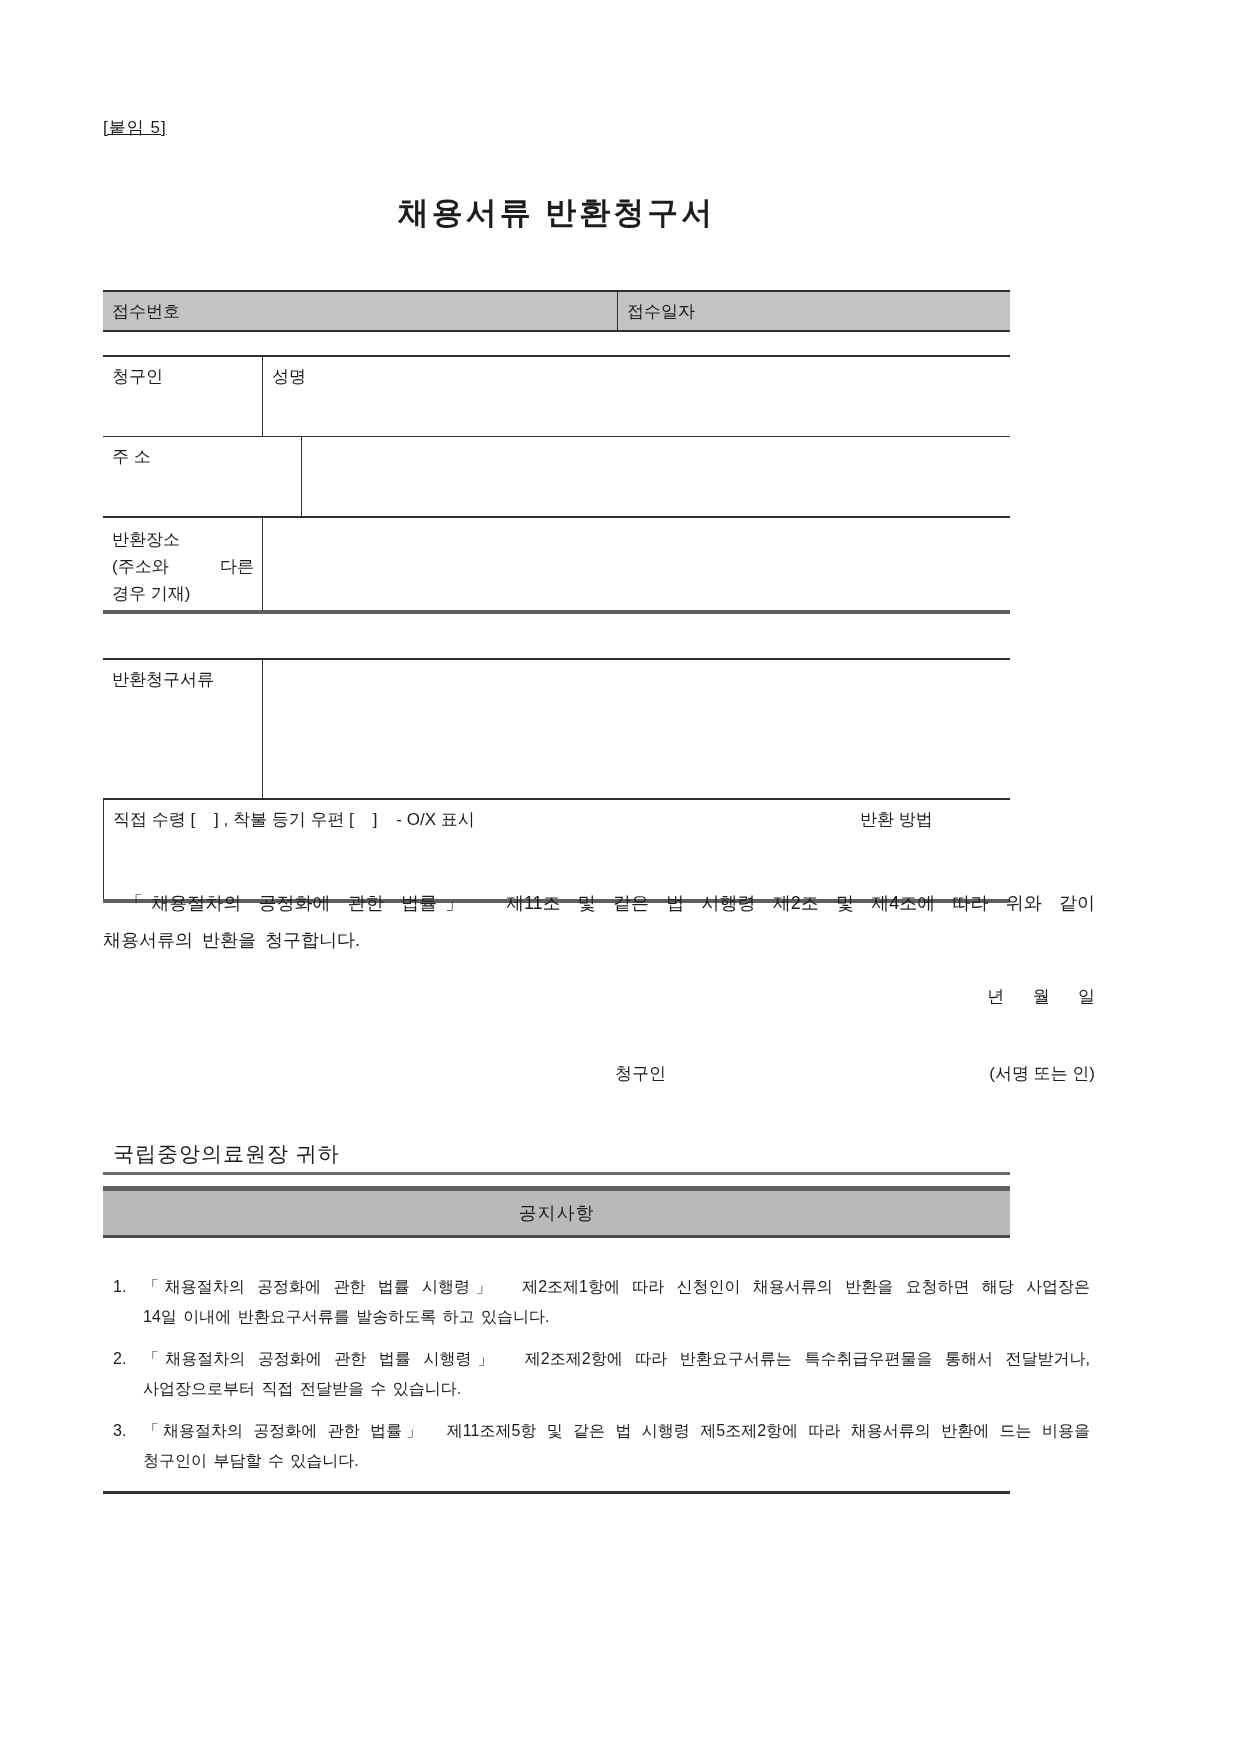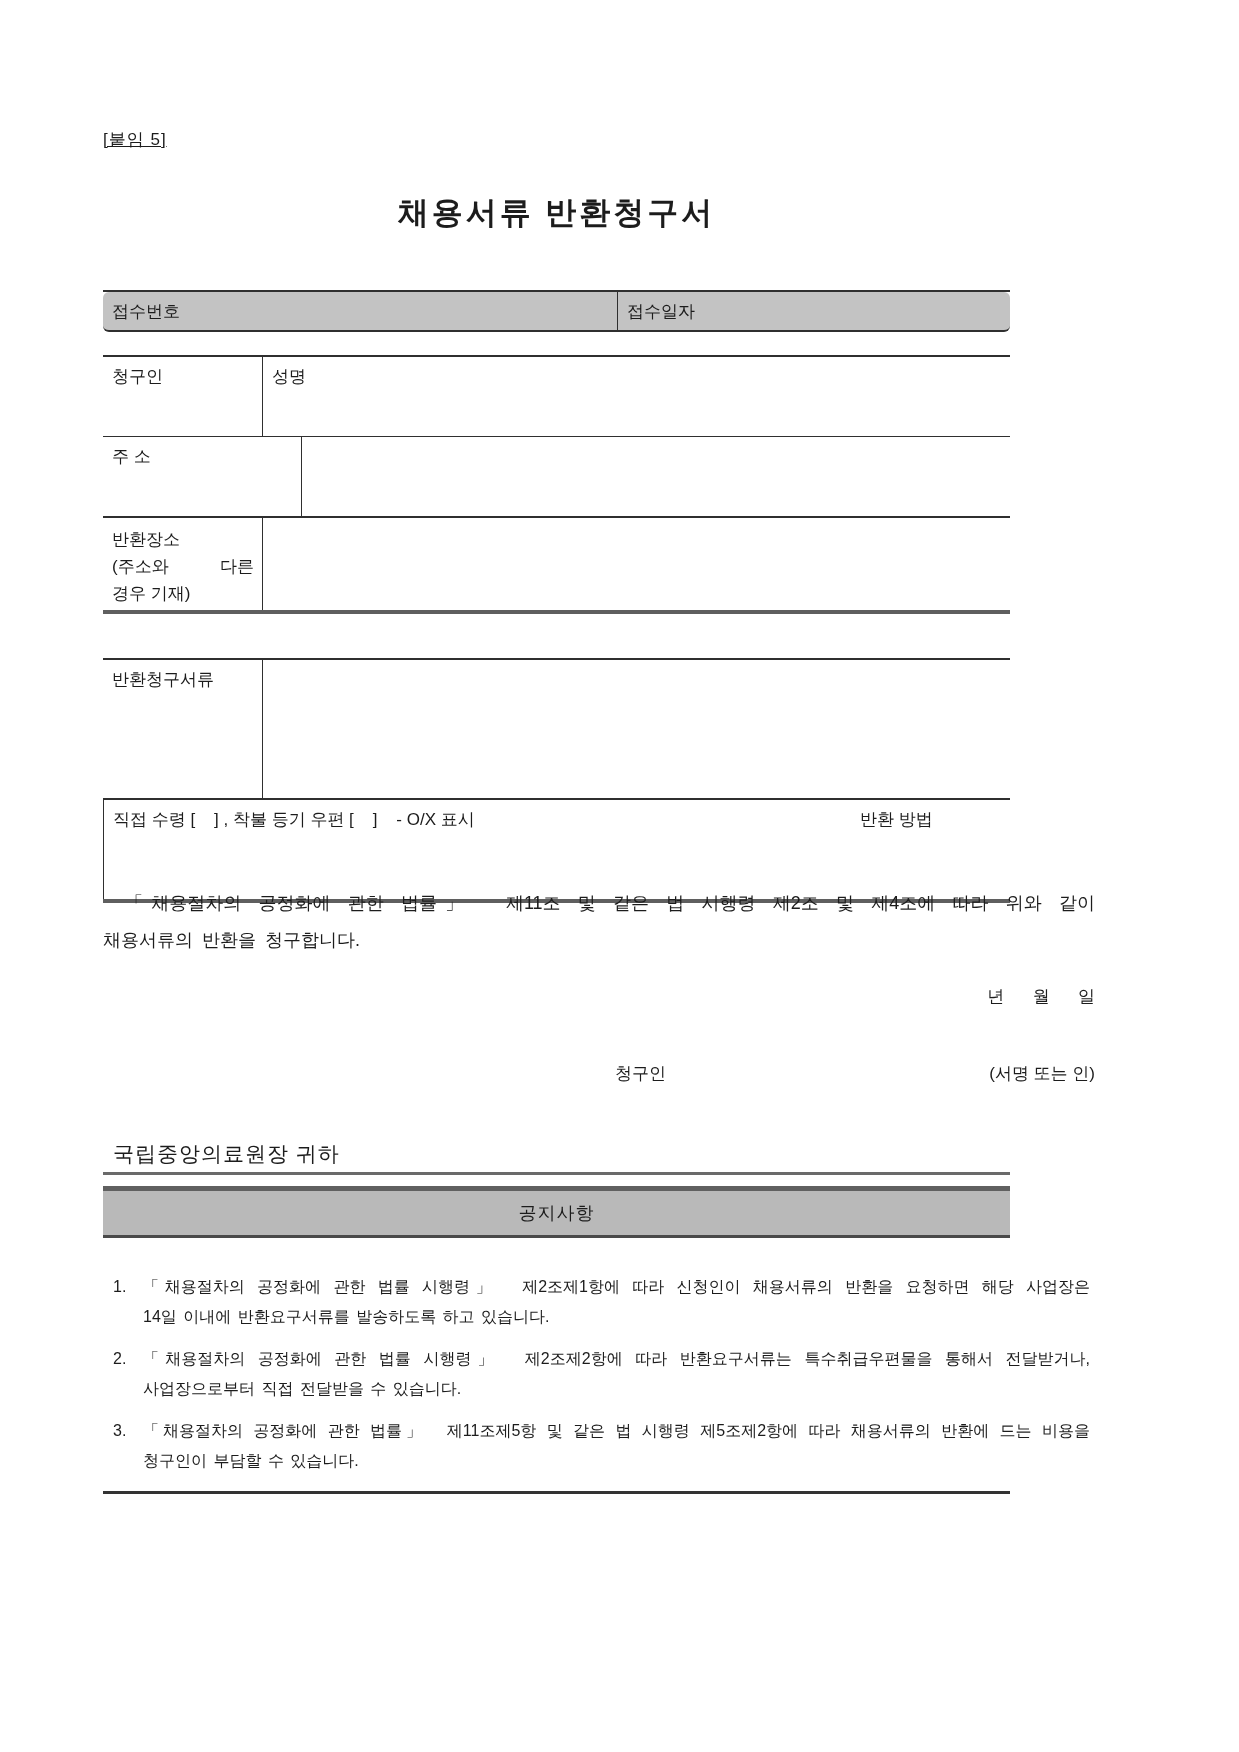--- a/index.html
+++ b/index.html
@@ -6,34 +6,34 @@
   .page{
     position:relative;
     width:1239px;height:1752px;
     background:#ffffff;
     font-family:"Liberation Sans","DejaVu Sans",sans-serif;
     color:#1c1c1c;
     margin:0 auto;
     overflow:hidden;
   }
   .abs{position:absolute;}
-  .attach{left:103px;top:128px;font-size:17px;letter-spacing:1px;text-decoration:underline;}
+  .attach{left:103px;top:116px;font-size:17px;letter-spacing:1px;text-decoration:underline;}
   .title{
     left:103px;top:192px;width:907px;
     text-align:center;font-size:31px;font-weight:900;letter-spacing:3px;
   }
   
   .tbl{left:103px;width:907px;border-top:2px solid #2f2f2f;}
   .row{display:flex;box-sizing:border-box;}
   .cell{box-sizing:border-box;padding:8px 9px 0 9px;font-size:17px;line-height:24px;}
   .vline{border-left:1px solid #2f2f2f;}
   .thin-b{border-bottom:1px solid #2f2f2f;}
   .med-b{border-bottom:2px solid #2f2f2f;}
   .thick-b{border-bottom:4px solid #5f5f5f;}
-  .graybg{background:#c3c3c3;border-radius:6px;}
+  .graybg{background:#c3c3c3;}
   .pre{white-space:pre-wrap;}
   
   .decl{left:103px;top:888px;width:992px;font-size:18px;line-height:30px;word-spacing:4px;}
   .jline{white-space:pre;text-align:justify;text-align-last:justify;}
   .decl-l1{padding-left:22px;}
   .decl-l2{margin-top:7px;}
   .dateline{left:103px;top:985px;width:992px;text-align:right;font-size:17px;white-space:pre;}
   .sigline{left:103px;top:1062px;width:992px;height:26px;font-size:17px;}
   .sig-claimant{position:absolute;left:512px;top:0;}
   .sig-note{position:absolute;right:0;top:0;}

